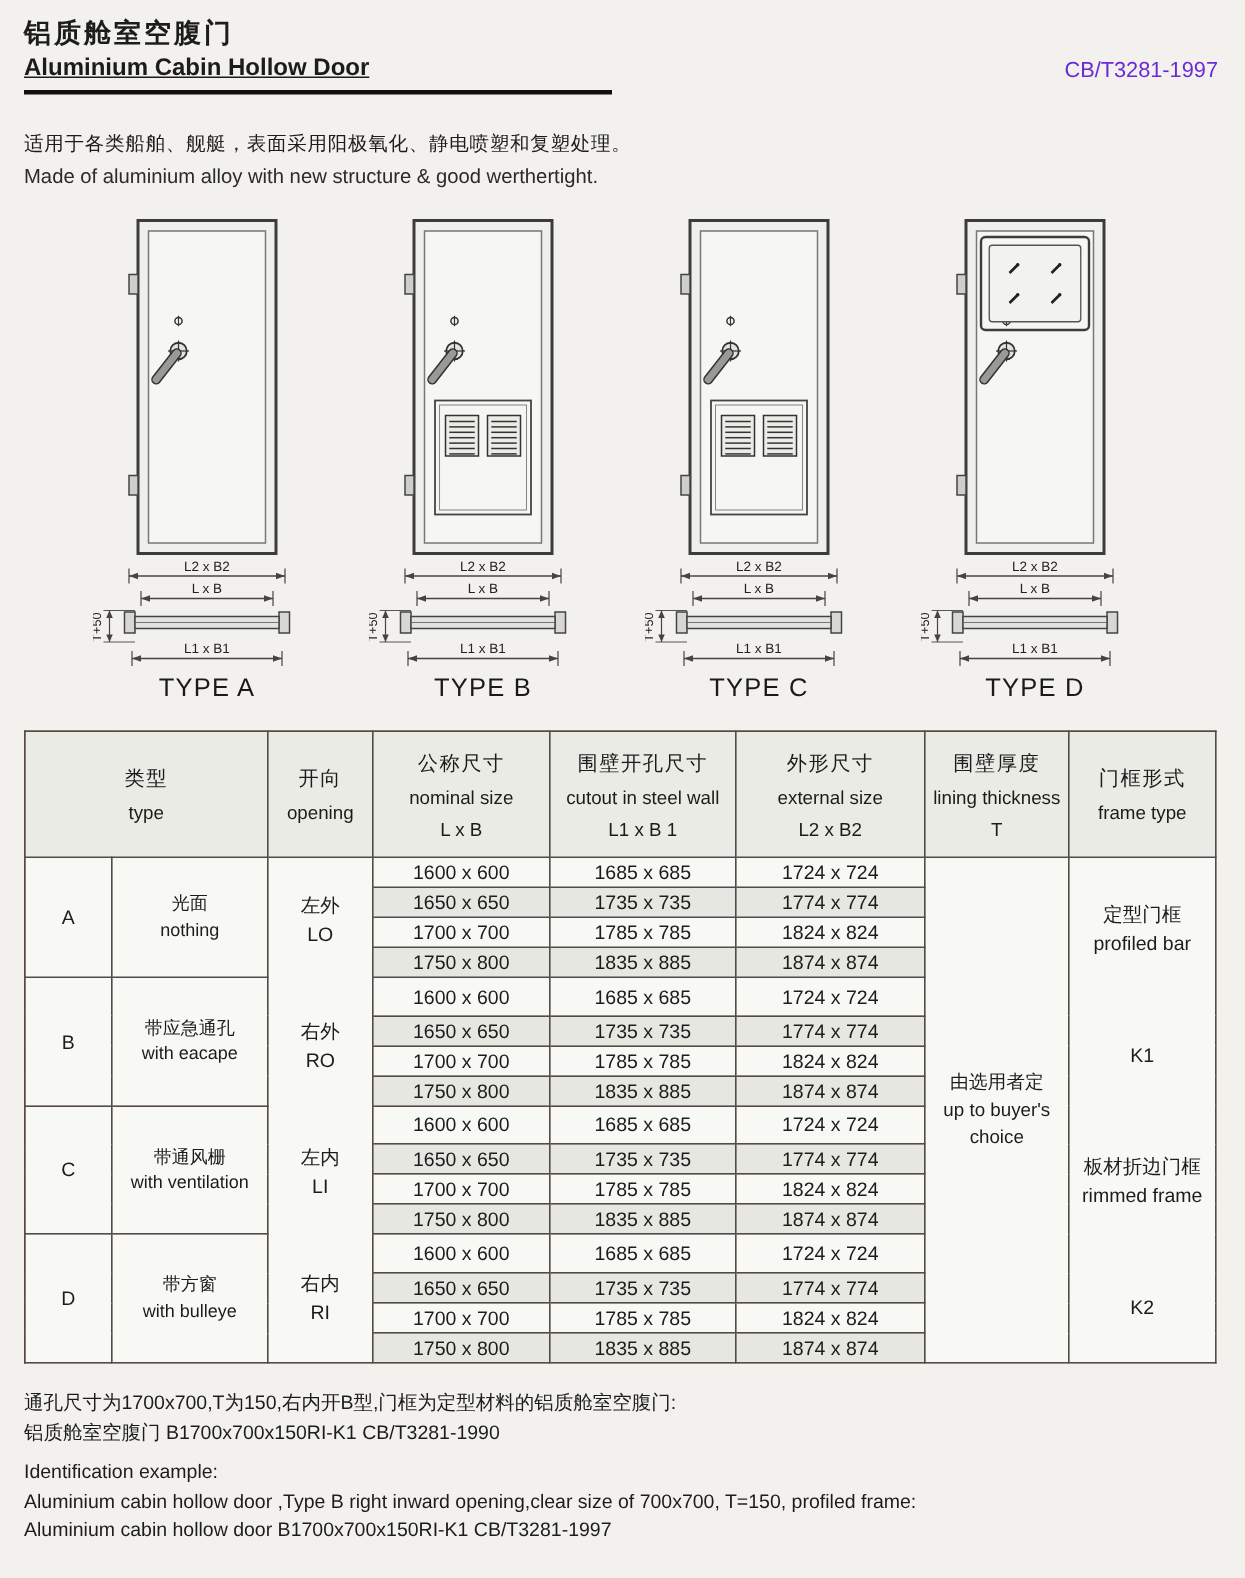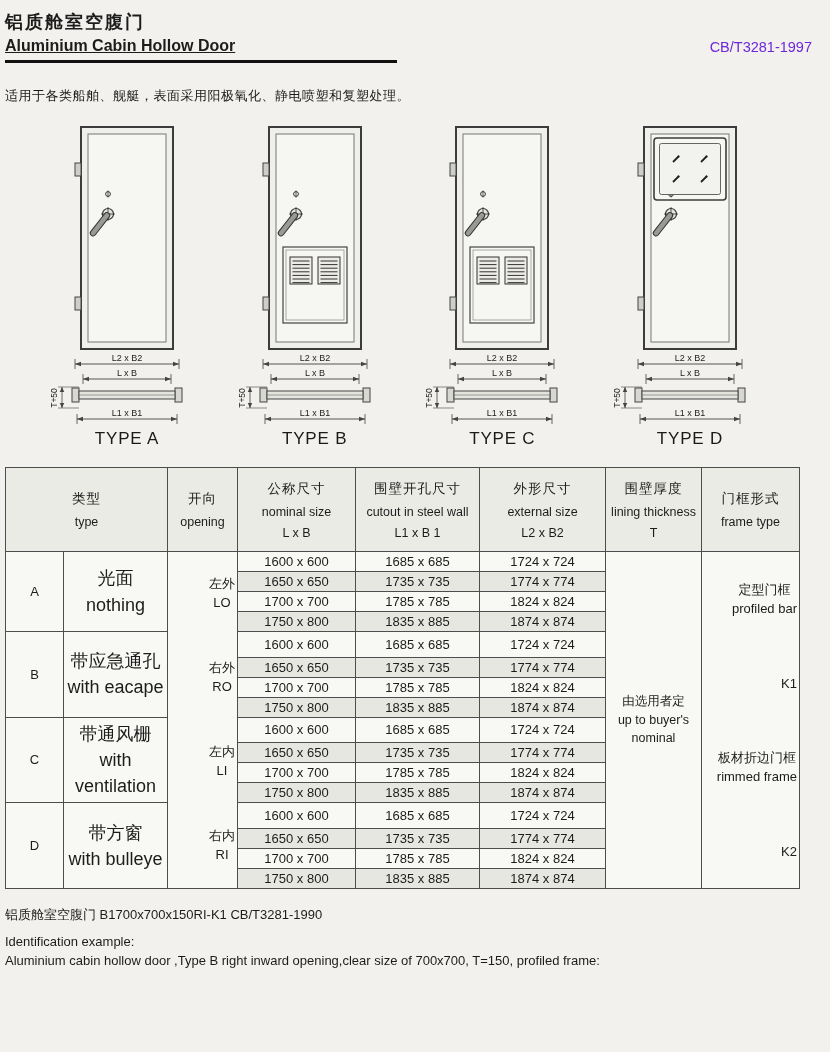--- a/index.html
+++ b/index.html
@@ -4,21 +4,21 @@
 <style>
   * { box-sizing: border-box; margin: 0; padding: 0; }
   body {
     width: 830px; height: 1052px;
     background: #f2f1ed;
     font-family: "Liberation Sans", "DejaVu Sans", sans-serif;
     color: #1c1c1c;
     overflow: hidden;
     position: relative;
   }
-  .page { padding: 10px 18px 0 5px; }
+  .page { padding: 10px 18px 0 16px; }
 
   
   .header-row { display: flex; justify-content: space-between; align-items: flex-end; }
   .titles { width: 392px; border-bottom: 3px solid #111; padding-bottom: 5px; }
   .title-zh { font-size: 18px; font-weight: bold; letter-spacing: 2px; }
   .title-en { font-size: 16px; font-weight: bold; margin-top: 3px; text-decoration: underline; }
   .standard { font-size: 14.5px; padding-bottom: 8px; color: #6d28d9; }
 
   
   .desc { margin-top: 24px; }
@@ -51,22 +51,22 @@
   .spec thead th { height: 84px; background: #ebebe6; }
   .th-stack { display: flex; flex-direction: column; justify-content: center; align-items: center; gap: 7px; }
   .th-zh { font-size: 13.5px; letter-spacing: 1px; }
   .th-en { font-size: 12.5px; }
   .th-sub { font-size: 12.5px; }
 
   .spec tbody tr { background: #f8f8f4; }
   .spec tbody tr.alt { background: #e7e7e1; }
   .spec tbody td { height: 20px; font-size: 13px; background: transparent; }
   .c-letter { font-size: 14px; }
-  .c-desc div { font-size: 18px; line-height: 1.45; }
-  .vflex { display: flex; flex-direction: column; justify-content: space-around; align-items: flex-end; height: 336px; }
+  .c-desc div { font-size: 12px; line-height: 1.45; }
+  .vflex { display: flex; flex-direction: column; justify-content: space-around; align-items: center; height: 336px; }
   .grp div { font-size: 13px; line-height: 1.45; }
   .fcode { font-size: 13px; }
   .lin div { font-size: 12.5px; line-height: 1.5; }
 
   
   .footer { margin-top: 16px; }
   .footer div { font-size: 13px; line-height: 1.5; }
   .f-label { font-weight: bold; letter-spacing: 1px; }
   .f-en-label { margin-top: 7px; }
 </style>
@@ -78,20 +78,21 @@
   <div class="header-row">
     <div class="titles">
       <div class="title-zh">铝质舱室空腹门</div>
       <div class="title-en">Aluminium Cabin Hollow Door</div>
     </div>
     <div class="standard">CB/T3281-1997</div>
   </div>
 
   <div class="desc">
     <div class="desc-zh">适用于各类船舶、舰艇，表面采用阳极氧化、静电喷塑和复塑处理。</div>
+    <div class="desc-en">Made of aluminium alloy with new structure &amp; good werthertight.</div>
   </div>
 
   <div class="figures">
       <div class="figure">
         <svg viewBox="0 0 152 306" width="152" height="306">
     <rect x="30" y="6" width="92" height="222" fill="#efefeb" stroke="#3c3c3c" stroke-width="2"></rect>
     <rect x="37" y="13" width="78" height="208" fill="#f6f6f2" stroke="#777" stroke-width="1"></rect>
     <rect x="24" y="42" width="6" height="13" fill="#cfcfca" stroke="#444" stroke-width="1"></rect>
     <rect x="24" y="176" width="6" height="13" fill="#cfcfca" stroke="#444" stroke-width="1"></rect>
     <circle cx="57" cy="73" r="2.4" fill="none" stroke="#333" stroke-width="1"></circle>
@@ -410,21 +411,21 @@
                 <div>RI</div>
               </div>
             </div>
           </td>
           <td>1600 x 600</td>
           <td>1685 x 685</td>
           <td>1724 x 724</td>
           <td rowspan="16">
             <div class="lin">
               <div>由选用者定</div>
-              <div>up to buyer's nominal</div>
+              <div>up to buyer's choice</div>
             </div>
           </td>
           <td rowspan="16">
             <div class="vflex">
               <div class="grp">
                 <div>定型门框</div>
                 <div>profiled bar</div>
               </div>
               <div class="fcode">K1</div>
               <div class="grp">
@@ -522,18 +523,20 @@
         </tr>
         <tr class="alt">
           <td>1750 x 800</td>
           <td>1835 x 885</td>
           <td>1874 x 874</td>
         </tr>
       </tbody>
   </table>
 
   <div class="footer">
+    <div>通孔尺寸为1700x700,T为150,右内开B型,门框为定型材料的铝质舱室空腹门:</div>
     <div>铝质舱室空腹门 B1700x700x150RI-K1 CB/T3281-1990</div>
     <div class="f-en-label">Identification example:</div>
     <div>Aluminium cabin hollow door ,Type B right inward opening,clear size of 700x700, T=150, profiled frame:</div>
+    <div>Aluminium cabin hollow door B1700x700x150RI-K1 CB/T3281-1997</div>
   </div>
 
 </div>
 
 </body></html>

